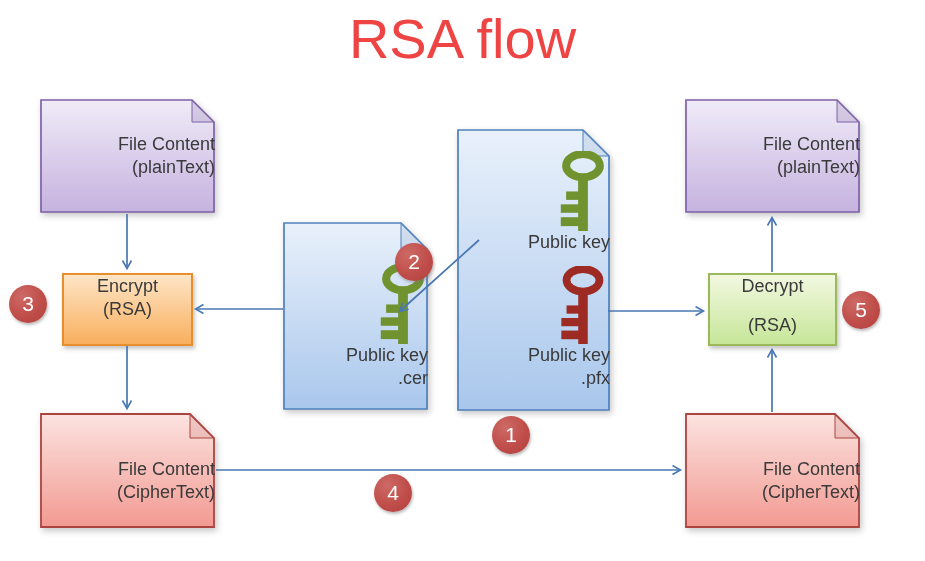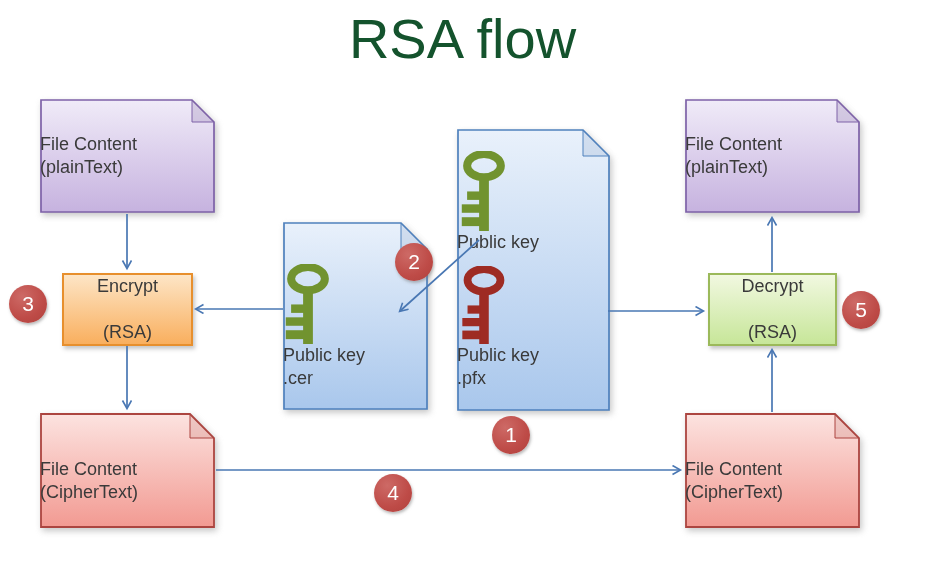--- a/index.html
+++ b/index.html
@@ -2,36 +2,36 @@
 <html><head>
 <meta charset="utf-8">
 <style>
   html,body{margin:0;padding:0;background:#fff;}
   #canvas{
     position:relative;width:925px;height:561px;background:#ffffff;overflow:hidden;
     font-family:"Liberation Sans","DejaVu Sans",sans-serif;color:#333;
   }
   .title{
     position:absolute;left:0;top:6px;width:925px;text-align:center;
-    font-size:56px;font-weight:200;color:#14532d;letter-spacing:0px;
+    font-size:56px;font-weight:200;color:#ef4444;letter-spacing:0px;
   }
   .node{position:absolute;z-index:1;}
   .node .bg{position:absolute;left:0;top:0;filter:drop-shadow(2px 3px 3px rgba(130,130,130,0.45));}
   .content{
     position:relative;z-index:2;width:100%;height:100%;
-    display:flex;flex-direction:column;align-items:flex-start;justify-content:center;
+    display:flex;flex-direction:column;align-items:flex-end;justify-content:center;
     font-size:18px;line-height:23px;color:#3a3a3a;text-align:center;
   }
   .box{
-    position:absolute;z-index:1;display:flex;flex-direction:column;align-items:center;justify-content:space-between;
+    position:absolute;z-index:1;display:flex;flex-direction:column;align-items:center;justify-content:flex-start;
     font-size:18px;line-height:23px;color:#3a3a3a;text-align:center;
     box-shadow:2px 3px 4px rgba(130,130,130,0.45);
   }
   .box.encrypt{background:linear-gradient(#FDE5C6,#F9AF5E);border:2px solid #E78F2D;}
-  .box.decrypt{background:linear-gradient(#F1F8E0,#C7E699);border:2px solid #9BB95A;}
+  .box.decrypt{background:linear-gradient(#F1F8E0,#C7E699);border:2px solid #9BB95A;gap:16px;}
   .pt-doc .content{padding-bottom:14px;}
   .ci-doc .content{padding-top:10px;}
   .ks-content{justify-content:flex-start;padding-top:22px;}
   .cer-content{justify-content:flex-start;padding-top:42px;}
   .key-icon{display:block;}
   .key-green ellipse{stroke:#71932F;} .key-green rect{fill:#71932F;}
   .key-red ellipse{stroke:#9E2B23;} .key-red rect{fill:#9E2B23;}
   .ks-gap{margin-top:12px;}
   .ext-gap{}
   .badge{

